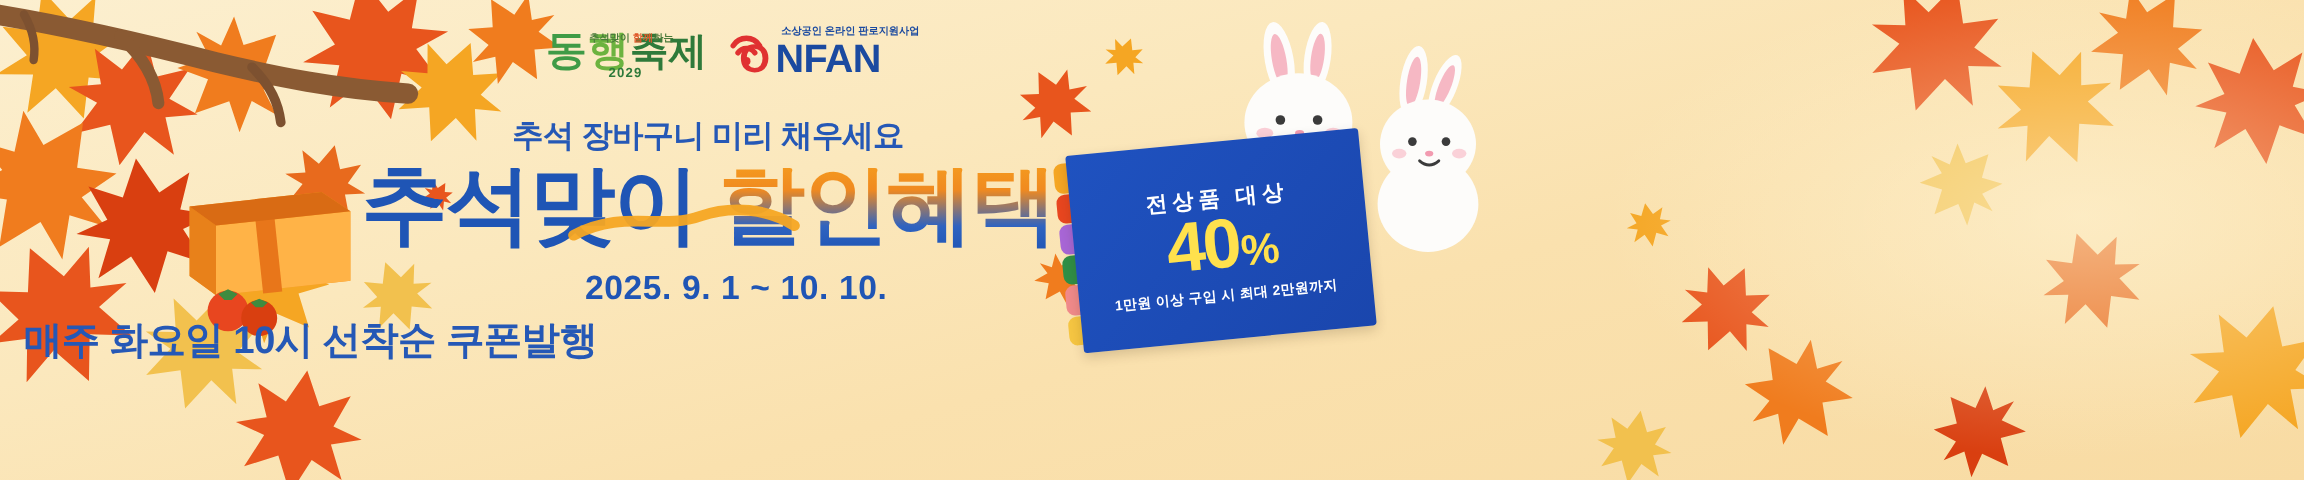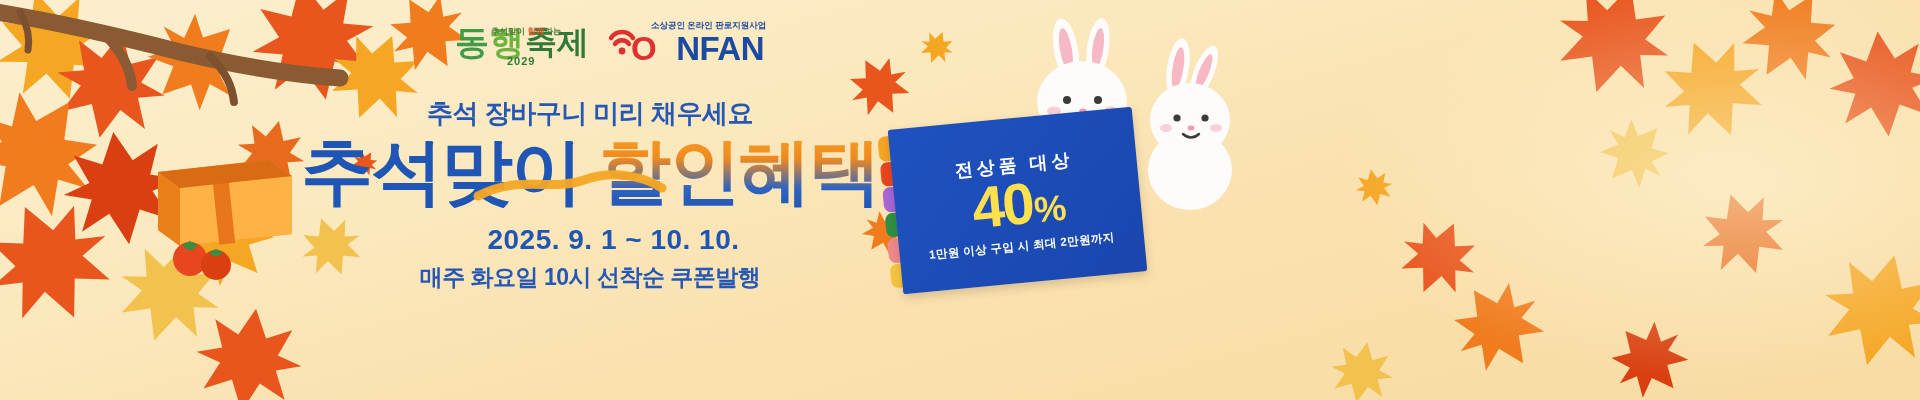--- a/index.html
+++ b/index.html
@@ -65,21 +65,21 @@
     position: absolute; left: 36px; top: -2px;
     font-size: 8.5px; font-weight: 700; color: #4a7b3a; white-space: nowrap;
   }
   #logo-donghaeng .dh-small .hl { color: #e0582a; }
   #logo-donghaeng .dh-year {
     position: absolute; left: 52px; bottom: -11px;
     font-size: 11px; font-weight: 800; color: #2f7a3a; letter-spacing: 1px;
   }
 
   
-  #logo-onfan { position: relative; gap: 20px; align-items: flex-end; }
+  #logo-onfan { position: relative; gap: 5px; align-items: flex-end; }
   #logo-onfan .of-text {
     font-size: 33px; font-weight: 800; color: #1b4aa0;
     letter-spacing: -0.5px; line-height: .85;
   }
   #logo-onfan .of-small {
     position: absolute; left: 44px; top: -1px;
     font-size: 8.5px; font-weight: 700; color: #1b4aa0; white-space: nowrap;
   }
 
   
@@ -123,23 +123,23 @@
   }
   #date-line {
     position: absolute; left: 0; right: 0; top: 224px;
     text-align: center;
     font-size: 28px; font-weight: 800; color: #1f55b5;
     letter-spacing: 0.5px;
     margin-left: 47px;
   }
   #note-line {
     position: absolute; left: 0; right: 0; top: 262px;
-    text-align: center;
-    font-size: 23px; font-weight: 700; color: #2558b6;
+    font-size: 32px; font-weight: 700; color: #2558b6;
     letter-spacing: -0.5px;
+    padding-left: 20px;
   }
 
   
   #coupon {
     position: absolute;
     left: 895px; top: 118px;
     width: 245px; height: 165px;
     transform: rotate(-5.5deg);
     z-index: 30;
   }

